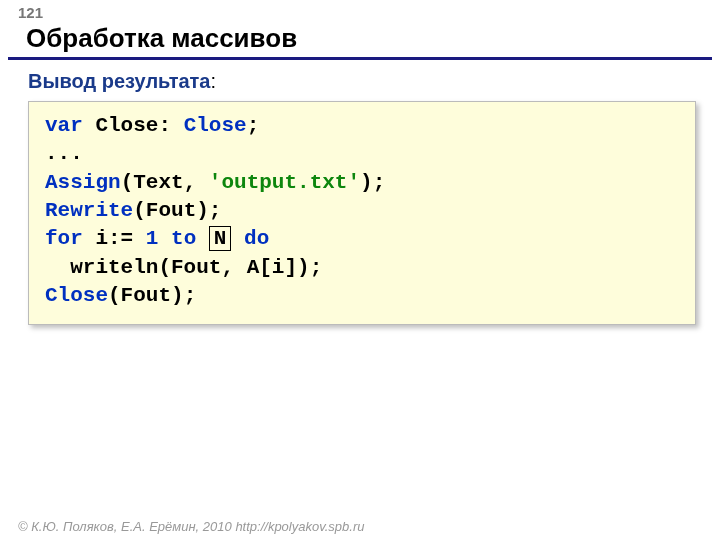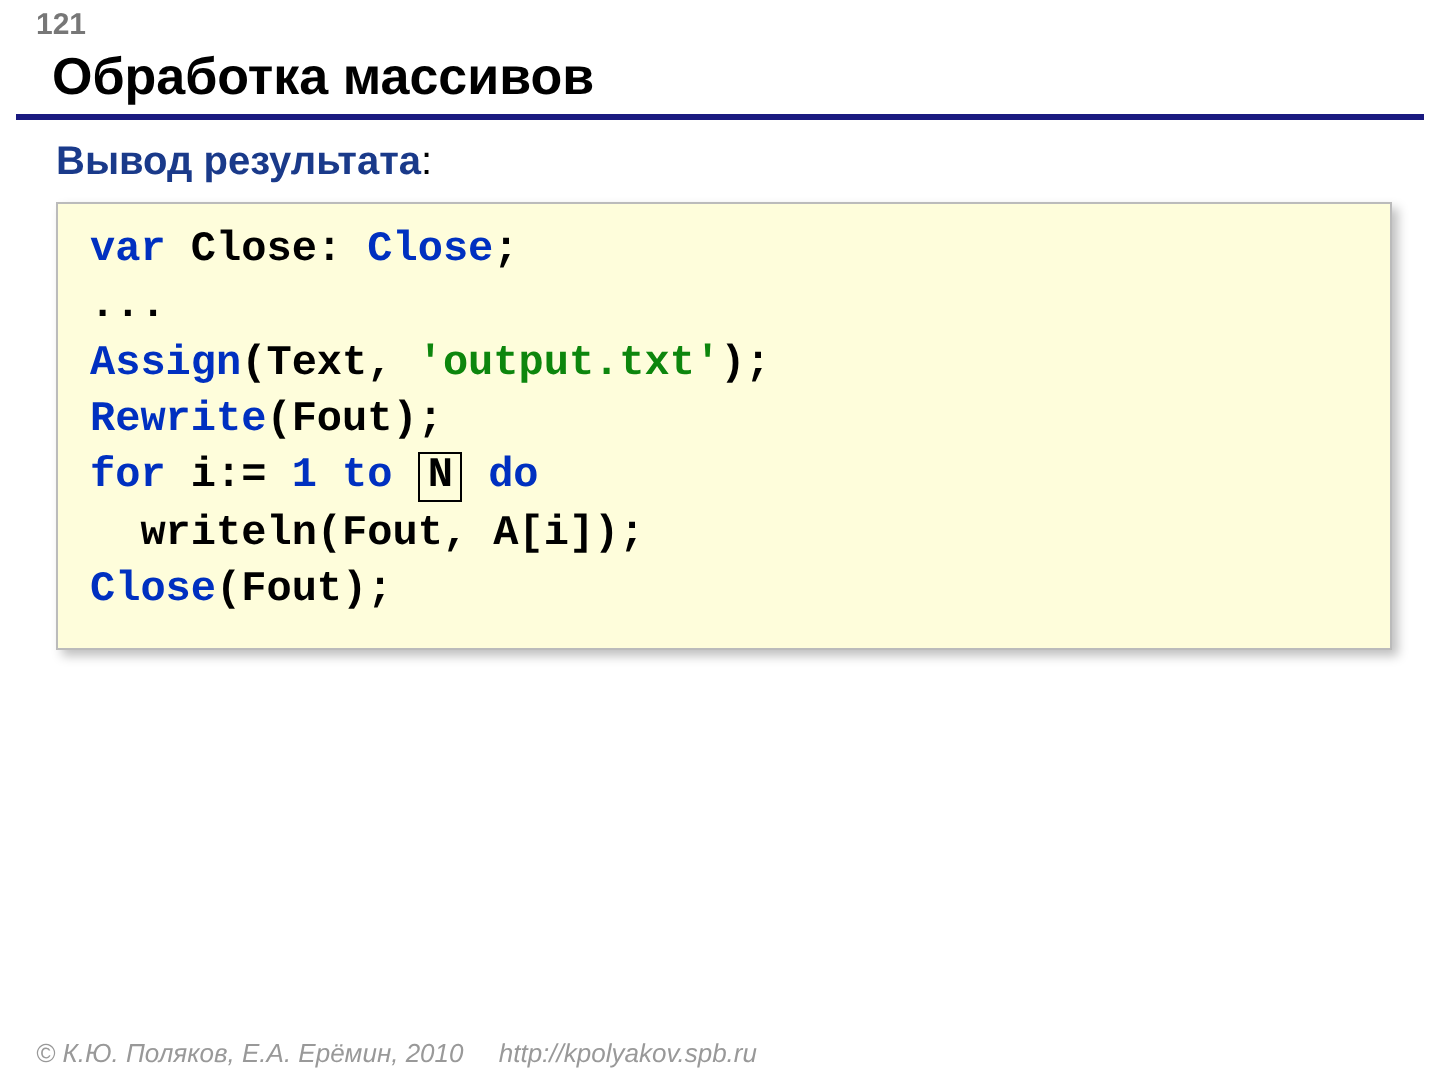--- a/index.html
+++ b/index.html
@@ -62,21 +62,21 @@
       line-height: 1.1;
     }
     .footer {
       position: absolute;
       bottom: 6px;
       left: 18px;
       font-size: 13px;
       font-style: italic;
       color: #999;
     }
-    .footer .url { margin-left: 14px; }
+    .footer .url { }
   </style>
 </head>
 <body>
 
 <div class="header-bar">
   <span class="page-num">121</span>
 </div>
 
 <div class="title">Обработка массивов</div>
 

